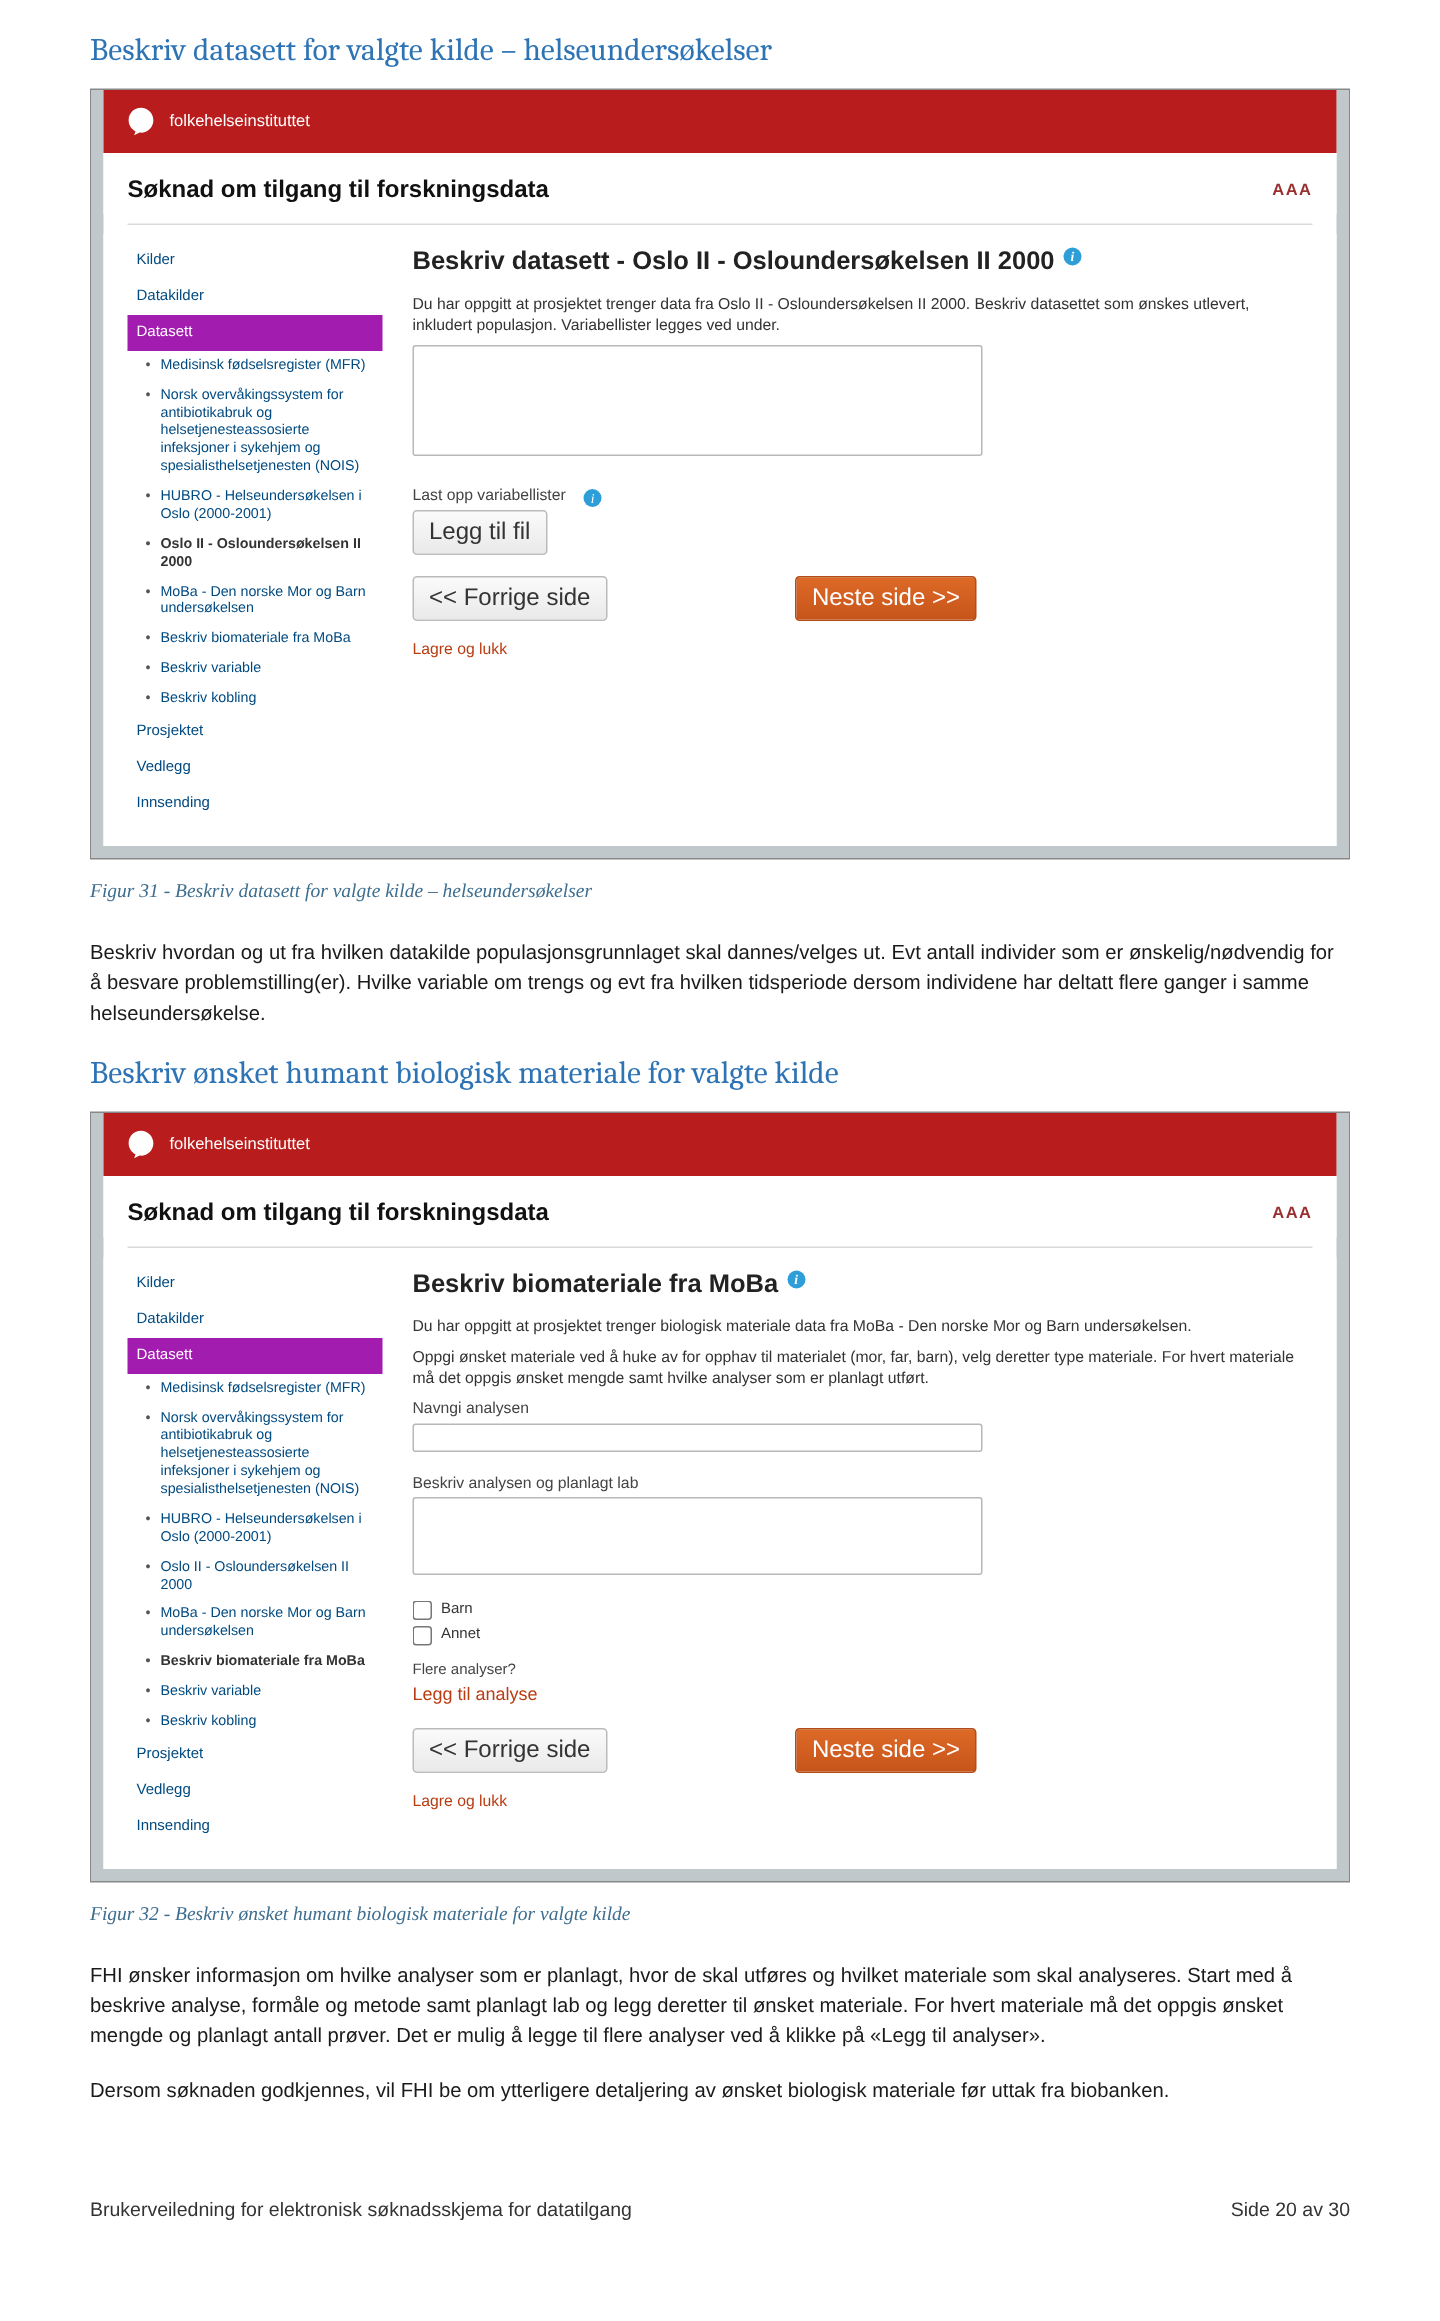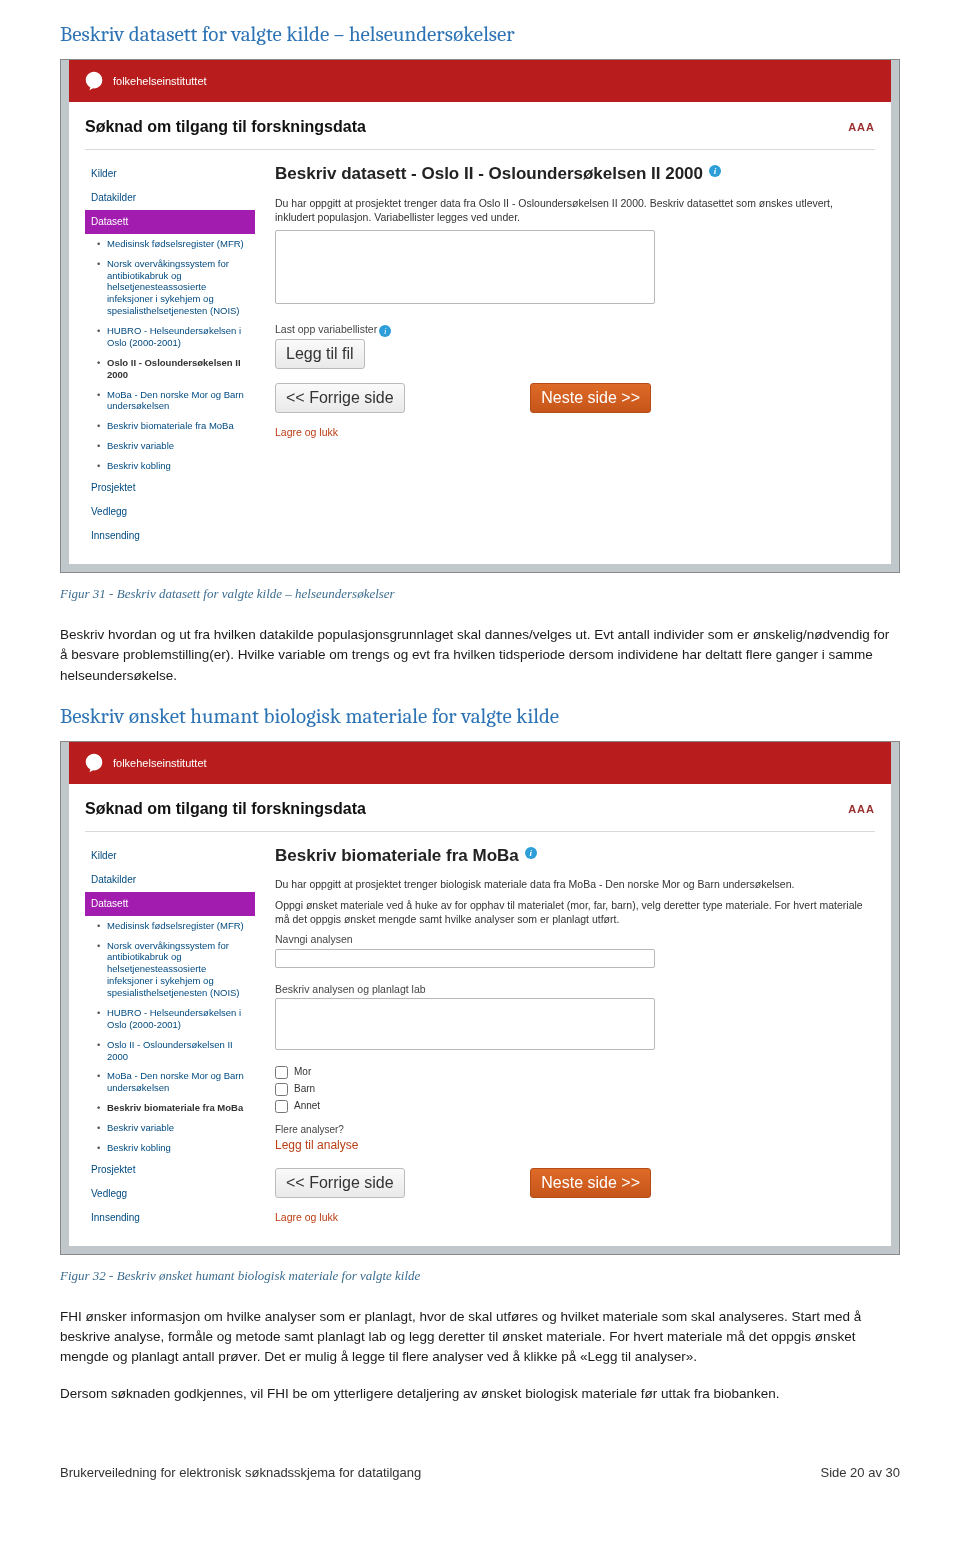--- a/index.html
+++ b/index.html
@@ -229,21 +229,21 @@
         <div class="nav-item">Vedlegg</div>
         <div class="nav-item">Innsending</div>
       </div>
       <div class="ss-main">
         <h2>
           <span>Beskriv datasett - Oslo II - Osloundersøkelsen II 2000</span>
           <span class="info-dot">i</span>
         </h2>
         <p>Du har oppgitt at prosjektet trenger data fra Oslo II - Osloundersøkelsen II 2000. Beskriv datasettet som ønskes utlevert, inkludert populasjon. Variabellister legges ved under.</p>
         <textarea rows="6" style=""></textarea>
-        <div class="label" style="display:flex;align-items:center;gap:2px;">
+        <div class="label" style="display:flex;align-items:center;gap:12px;">
           <span>Last opp variabellister</span>
           <span class="info-dot">i</span>
         </div>
         <span class="btn">Legg til fil</span>
         <div class="nav-buttons">
           <span class="btn">&lt;&lt; Forrige side</span>
           <span class="btn orange">Neste side &gt;&gt;</span>
         </div>
         <div class="linklike">Lagre og lukk</div>
       </div>
@@ -298,24 +298,20 @@
         <p>Oppgi ønsket materiale ved å huke av for opphav til materialet (mor, far, barn), velg deretter type materiale. For hvert materiale må det oppgis ønsket mengde samt hvilke analyser som er planlagt utført.</p>
 
         <div class="label">Navngi analysen</div>
         <input type="text" style="">
 
         <div class="label">Beskriv analysen og planlagt lab</div>
         <textarea rows="4" style=""></textarea>
 
         <div class="check-row">
             <input type="checkbox" style="">
-            <span>Mor</span>
-          </div>
-        <div class="check-row">
-            <input type="checkbox" style="">
             <span>Barn</span>
           </div>
         <div class="check-row">
             <input type="checkbox" style="">
             <span>Annet</span>
           </div>
 
         <div class="flere">Flere analyser?</div>
         <div class="flere-link">Legg til analyse</div>
 

